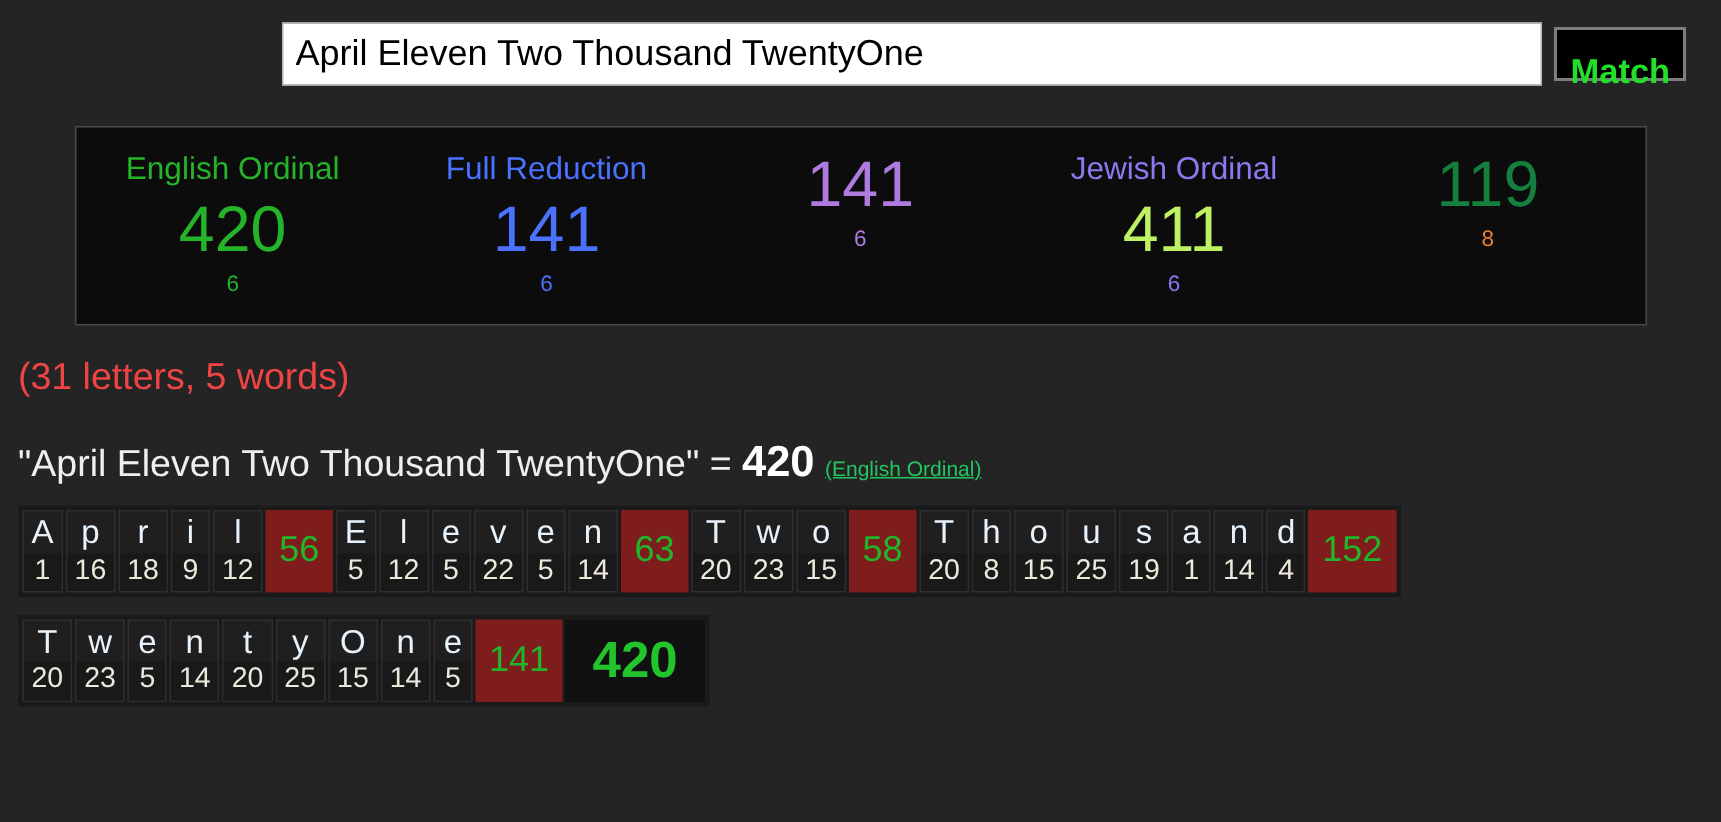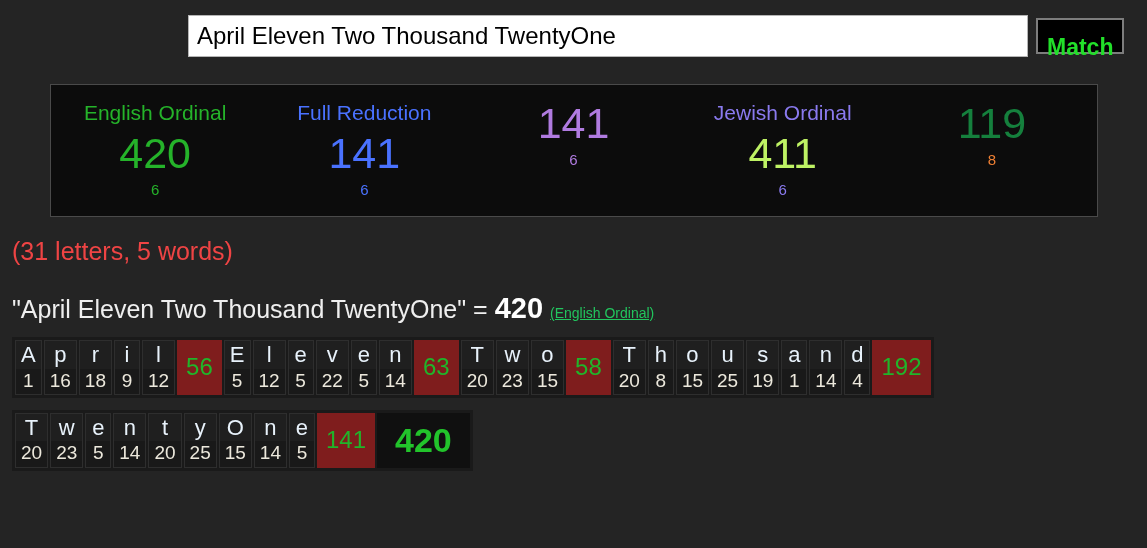--- a/index.html
+++ b/index.html
@@ -316,21 +316,21 @@
           </div>
           <div class="letter-col">
             <div class="ch">n</div>
             <div class="num">14</div>
           </div>
           <div class="letter-col">
             <div class="ch">d</div>
             <div class="num">4</div>
           </div>
         </div>
-        <div class="word-sum">192</div>
+        <div class="word-sum">152</div>
       </div>
     </div>
     <div class="break-row">
       <div class="word-group">
         <div class="letters">
           <div class="letter-col">
             <div class="ch">T</div>
             <div class="num">20</div>
           </div>
           <div class="letter-col">

